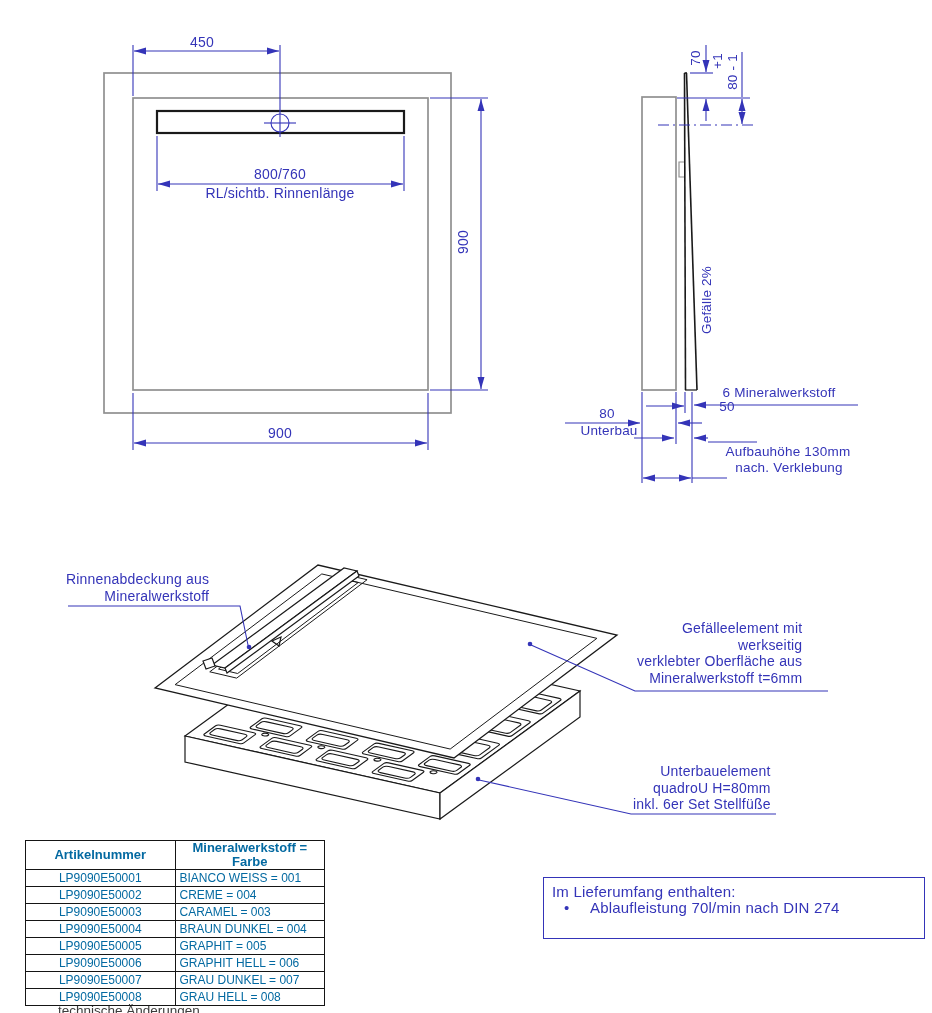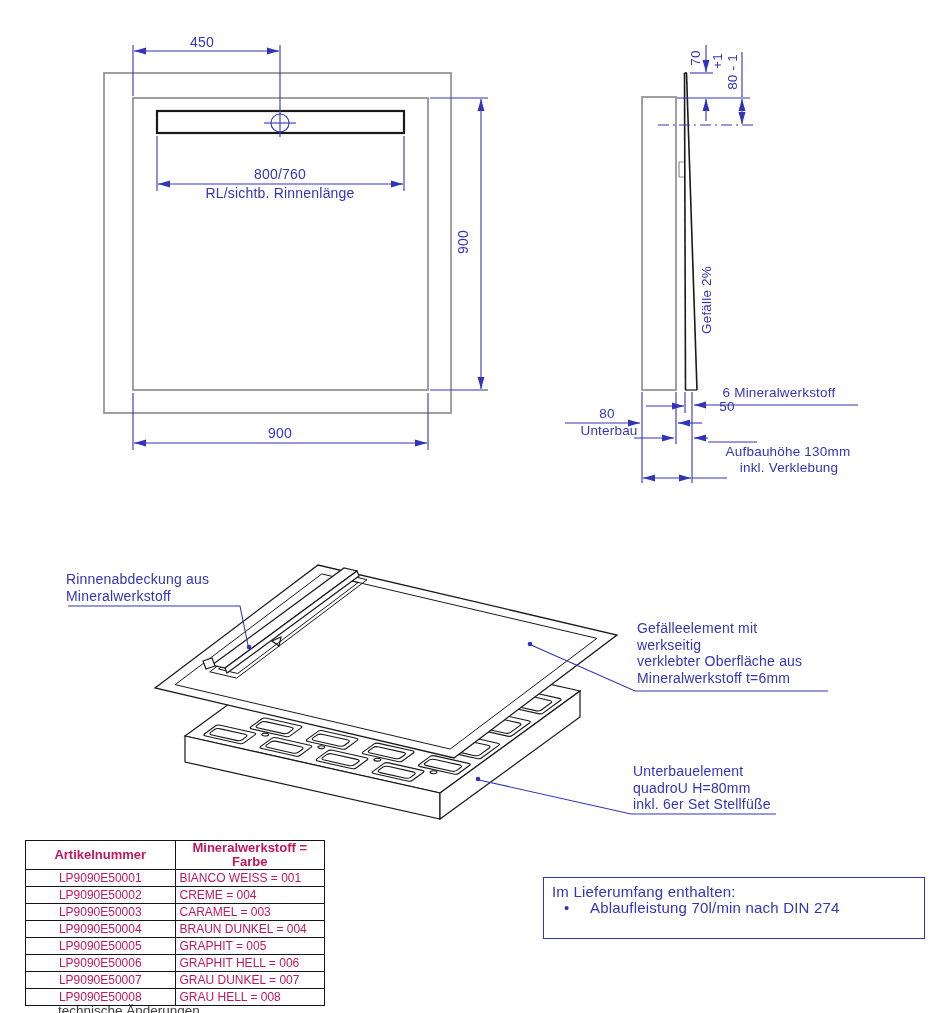--- a/index.html
+++ b/index.html
@@ -3,25 +3,25 @@
 <meta charset="utf-8">
 <style>
   html,body{margin:0;padding:0;background:#fff;}
   .page{position:relative;width:932px;height:1013px;background:#fff;overflow:hidden;
         font-family:"Liberation Sans",sans-serif;border-radius:11px;}
   svg{position:absolute;left:0;top:0;}
   .txt{position:absolute;color:#3434b8;font-size:14px;letter-spacing:.2px;white-space:nowrap;}
   .ctr{transform:translate(-50%,-50%);}
   .rot{transform:translate(-50%,-50%) rotate(-90deg);}
   .sm{font-size:13.5px;}
-  .multi{white-space:pre-line;line-height:16.5px;font-size:14px;}
+  .multi{white-space:pre-line;line-height:16.5px;font-size:14px;text-align:right;}
   .iso-pockets rect, .iso-pockets ellipse{vector-effect:non-scaling-stroke;}
   .plate-detail rect{vector-effect:non-scaling-stroke;}
   .art-table{position:absolute;left:25px;top:840px;width:300px;border-collapse:collapse;
-             table-layout:fixed;color:#be185d;}
+             table-layout:fixed;color:#0369a1;}
   .art-table th,.art-table td{border:1.6px solid #151515;padding:0 4px;height:16px;
              font-size:12px;overflow:hidden;}
   .art-table th{font-size:13px;font-weight:bold;white-space:pre-line;line-height:14px;height:27px;text-align:center;}
   .art-table td.c1{text-align:center;width:118px;}
   .art-table td.c2{text-align:left;}
   .scope-box{position:absolute;left:543px;top:877px;width:380px;height:60px;
              border:1.6px solid #3434b8;color:#3434b8;font-size:15px;letter-spacing:.2px;}
   .scope-title{padding:5px 0 0 8px;}
   .scope-item{display:flex;padding-left:20px;margin-top:1px;line-height:14.5px;}
   .scope-item .bullet{width:26px;}
@@ -180,21 +180,21 @@
 
 <div class="txt rot sm" style="left:695px;top:58px;">70</div>
 <div class="txt rot sm" style="left:717px;top:61px;">+1</div>
 <div class="txt rot sm" style="left:732px;top:72px;">80 - 1</div>
 <div class="txt rot sm" style="left:706px;top:300px;">Gefälle 2%</div>
 <div class="txt ctr sm" style="left:779px;top:392px;">6 Mineralwerkstoff</div>
 <div class="txt ctr sm" style="left:607px;top:413px;">80</div>
 <div class="txt ctr sm" style="left:609px;top:430px;">Unterbau</div>
 <div class="txt ctr sm" style="left:727px;top:406px;">50</div>
 <div class="txt ctr sm" style="left:788px;top:451px;">Aufbauhöhe 130mm</div>
-<div class="txt ctr sm" style="left:789px;top:467px;">inkl. Verklebung</div>
+<div class="txt ctr sm" style="left:789px;top:467px;">nach. Verklebung</div>
 
 <div class="txt multi" style="left:66px;top:571px;">Rinnenabdeckung aus
 Mineralwerkstoff</div>
 <div class="txt multi" style="left:637px;top:620px;">Gefälleelement mit
 werkseitig
 verklebter Oberfläche aus
 Mineralwerkstoff t=6mm</div>
 <div class="txt multi" style="left:633px;top:763px;">Unterbauelement
 quadroU H=80mm
 inkl. 6er Set Stellfüße</div>

